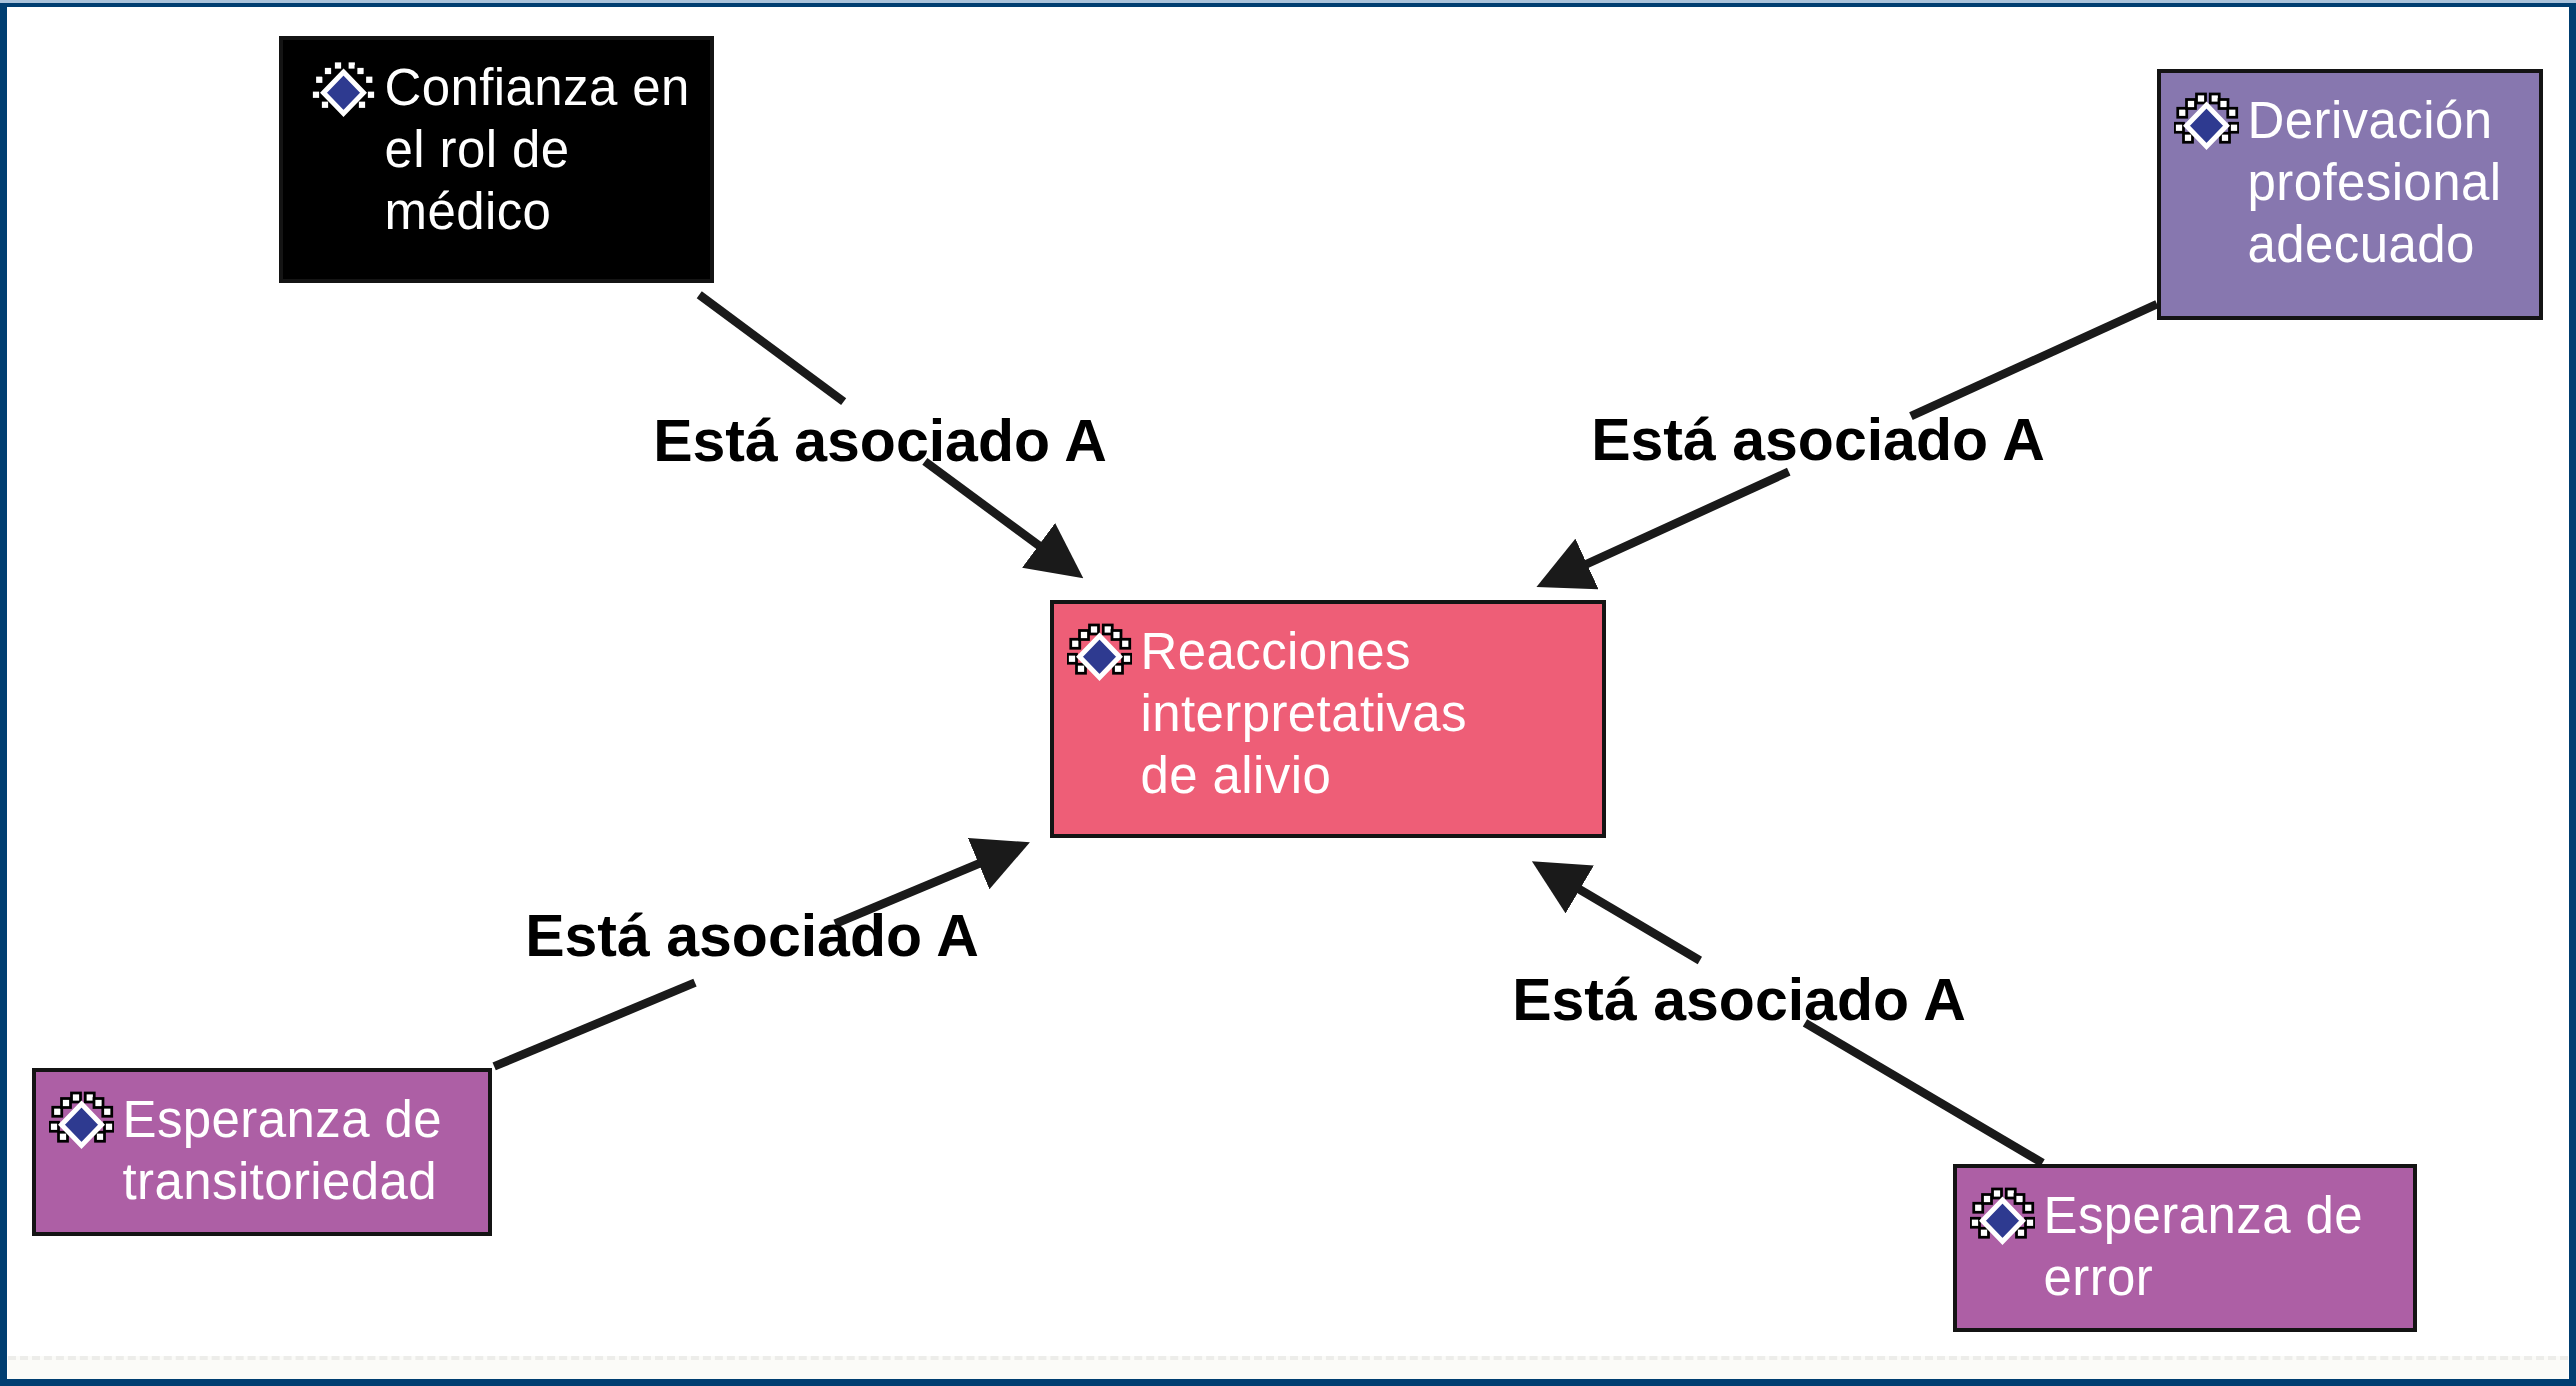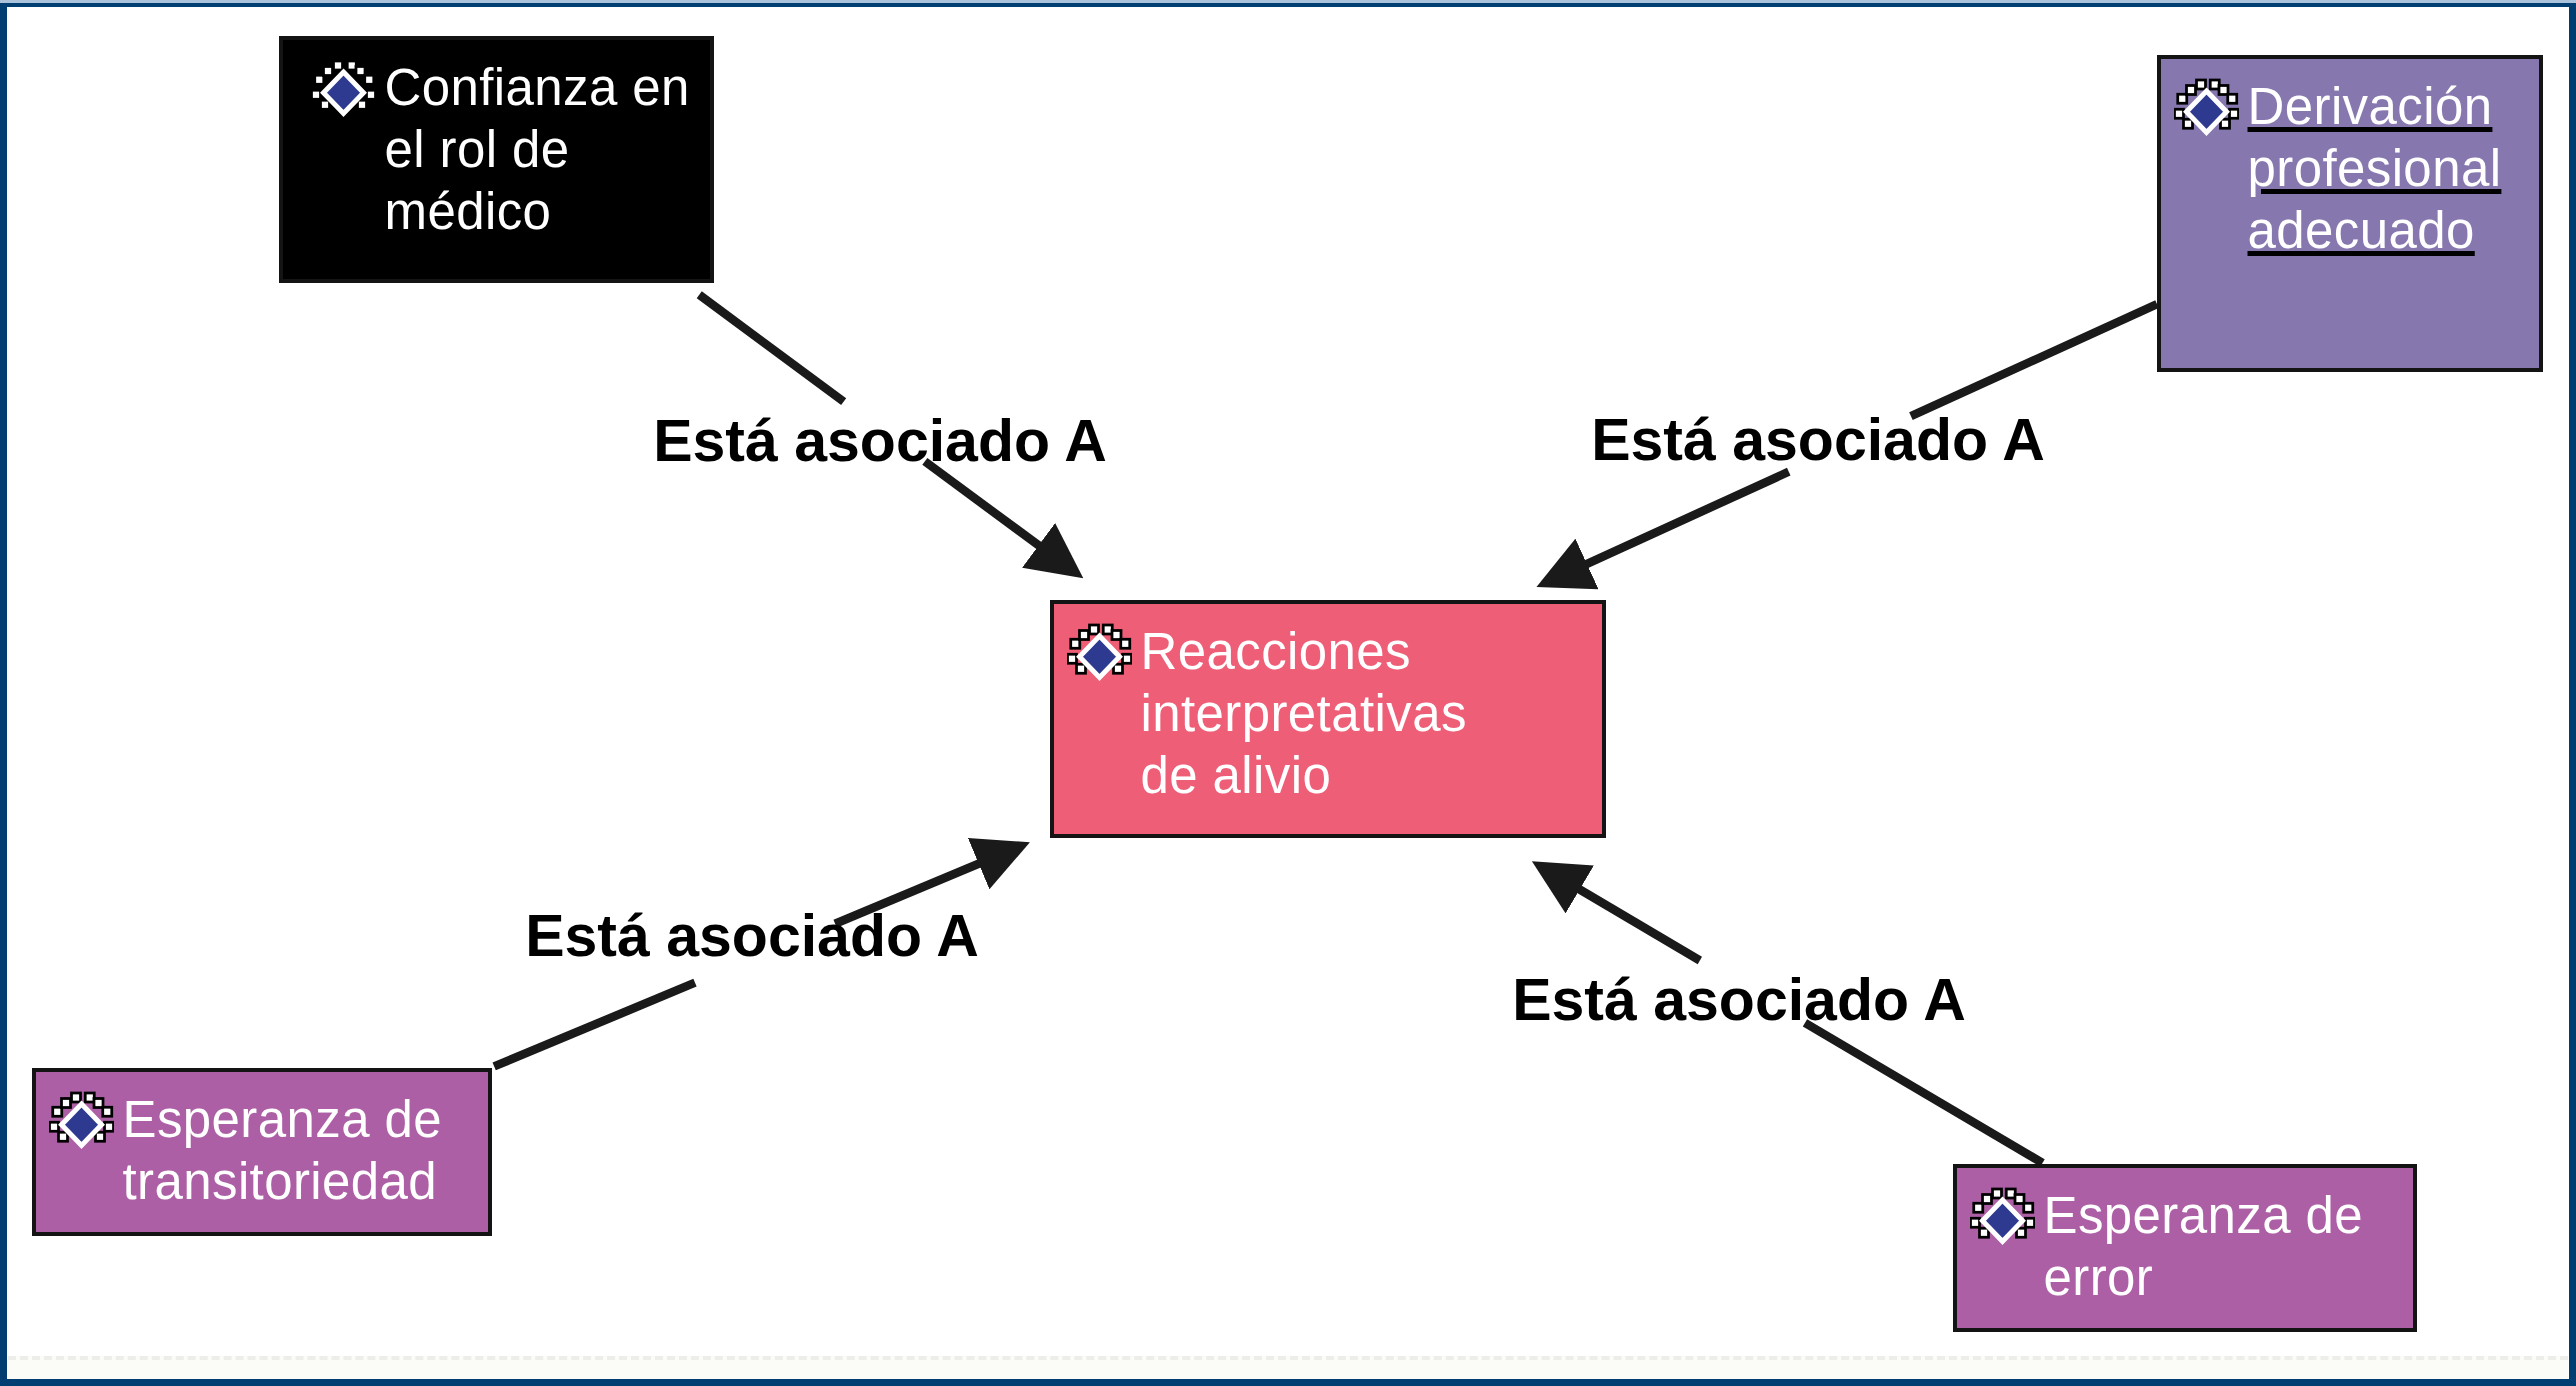--- a/index.html
+++ b/index.html
@@ -74,21 +74,21 @@
     transform:translate(-50%,-50%);
     font-size:59px;
     line-height:51px;
     color:#000000;
     white-space:nowrap;
     z-index:20;
     font-weight:bold;
   }
   
   #node-0{left:279px;top:36px;width:435px;height:247px;}
-  #node-1{left:2157px;top:55px;width:386px;height:317px;text-decoration:underline;}
+  #node-1{left:2157px;top:69px;width:386px;height:251px;}
   #node-2{left:1050px;top:600px;width:556px;height:238px;}
   #node-3{left:32px;top:1068px;width:460px;height:168px;}
   #node-4{left:1953px;top:1164px;width:464px;height:168px;}
   
   #edge-label-0{left:880px;top:441px;}
   #edge-label-1{left:1818px;top:440px;}
   #edge-label-2{left:752px;top:936px;}
   #edge-label-3{left:1739px;top:1000px;}
 </style>
 </head>

